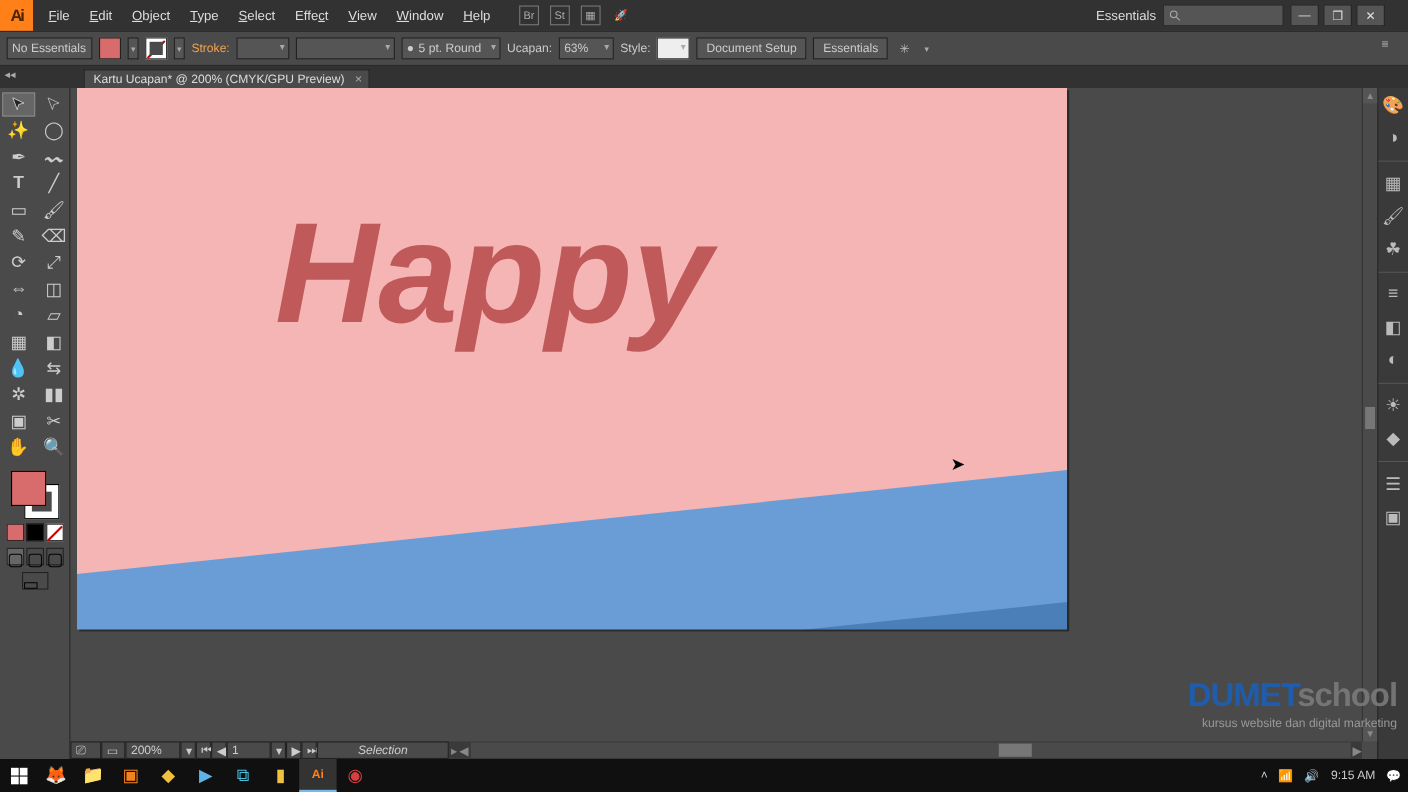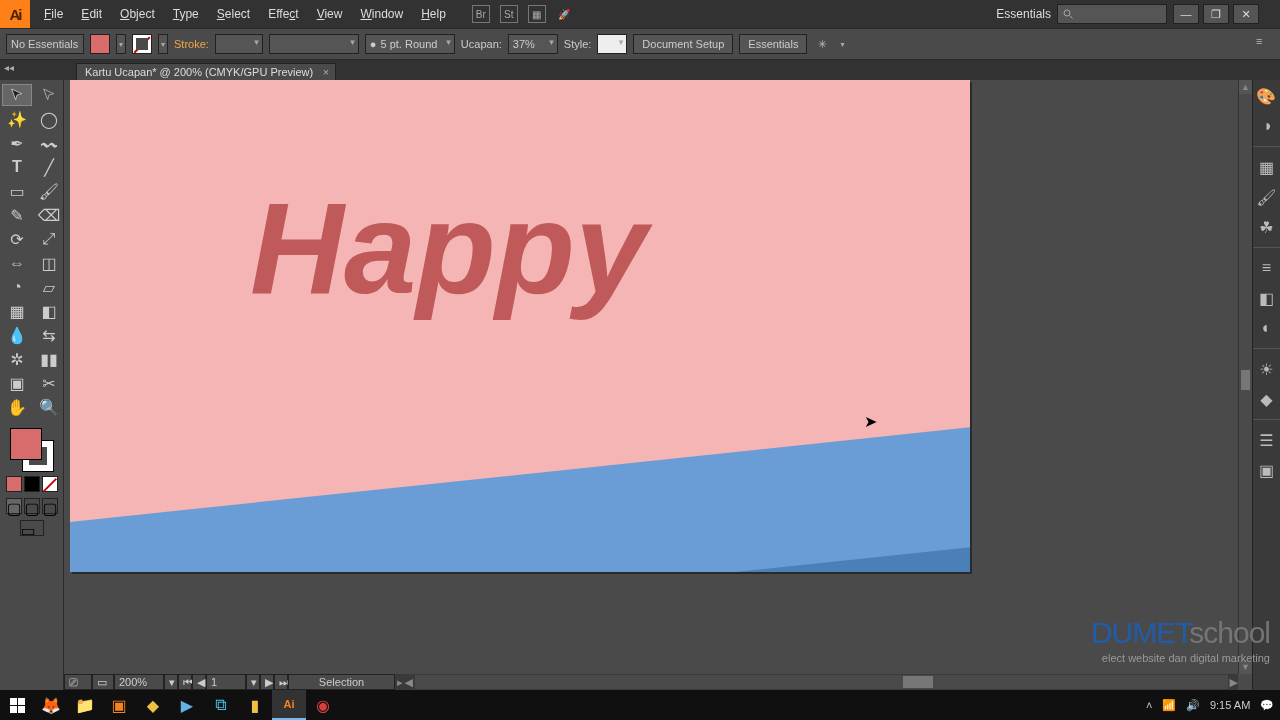--- a/index.html
+++ b/index.html
@@ -78,21 +78,21 @@
   .hb-text { position:absolute; left:180px; top:110px; font-family: "Brush Script MT","Segoe Script",cursive; color:#c05a5a; }
   .hb-text .l1 { font-size:130px; font-weight:bold; font-style:italic; line-height:.9;}
   .hb-text .l2 { font-size:150px; font-weight:bold; font-style:italic; line-height:.8; margin-left:-110px;}
   .wave1{position:absolute;left:0;right:-50px;bottom:-20px;height:120px;background:#6a9dd6;transform:skewY(-6deg);}
   .wave2{position:absolute;left:0;right:-50px;bottom:-40px;height:120px;background:#4a7fb8;transform:skewY(-4deg);}
 
   .cursor-fake{position:absolute; left:864px; top:332px; font-size:16px; color:#000;}
 
   
   .watermark { position:absolute; right:10px; bottom:40px; font-weight:800; font-size:30px; color:#1b5fb7; letter-spacing:-1px; opacity:.9;}
-  .watermark span{color:#7a7a7a;font-weight:400;}
+  .watermark span{color:#7a7a7a;font-weight:700;}
   .watermark-sub{ position:absolute; right:10px; bottom:26px; font-size:11px; color:#999;}
 
   
   .taskbar { position:absolute; left:0; right:0; bottom:0; height:30px; background:#101010; display:flex; align-items:center;}
   .taskbar .slot{width:34px;height:30px;display:flex;align-items:center;justify-content:center;}
   .taskbar .slot.active{background:#333; border-bottom:2px solid #76b9ed;}
   .taskbar .tray{margin-left:auto;display:flex;align-items:center;gap:10px;color:#ccc;font-size:11px;padding-right:6px;}
   .win-logo{display:grid;grid-template-columns:7px 7px;grid-template-rows:7px 7px;gap:1px;}
   .win-logo div{background:#fff;}
 </style>
@@ -138,21 +138,21 @@
   <div class="no-sel">No Essentials</div>
   <span class="swatch fill"></span>
     <span class="drop">▾</span>
   <span class="swatch stroke"></span>
     <span class="drop">▾</span>
   <span class="ctl-label">Stroke:</span>
   <div class="combo" style="width:48px"></div>
   <div class="combo" style="width:90px"></div>
   <div class="combo" style="width:90px">● <span style="margin-left:4px;">5 pt. Round</span></div>
   <span>Ucapan:</span>
-  <div class="combo" style="width:50px">37%</div>
+  <div class="combo" style="width:50px">63%</div>
   <span>Style:</span>
   <div class="combo" style="width:30px;background:#eee;"></div>
   <div class="btn">Document Setup</div>
   <div class="btn">Essentials</div>
   <div style="width:18px;height:18px;color:#bbb;display:flex;align-items:center;justify-content:center;">✳</div>
   <span class="drop" style="border:none;background:none;">▾</span>
   <div style="margin-left:auto;width:18px;height:18px;color:#bbb;">≡</div>
 </div>
 
 <div class="doc-tabs">
@@ -263,33 +263,33 @@
     <div class="seg" style="width:28px;">⎚</div>
     <div class="seg" style="width:22px;">▭</div>
     <div class="seg" style="width:50px;">200%</div>
     <div class="seg" style="width:14px;">▾</div>
     <div class="seg" style="width:14px;">⏮</div>
     <div class="seg" style="width:14px;">◀</div>
     <div class="seg" style="width:40px;">1</div>
     <div class="seg" style="width:14px;">▾</div>
     <div class="seg" style="width:14px;">▶</div>
     <div class="seg" style="width:14px;">⏭</div>
-    <div class="seg" style="width:107px;justify-content:center;">Selection</div>
+    <div class="seg" style="width:120px;justify-content:center;font-style:italic;">Selection</div>
     <span style="color:#888;margin:0 2px;">▸</span>
     <span style="color:#888;">◀</span>
     <div class="track">
         <div class="thumb"></div>
       </div>
     <span style="color:#888;">▶</span>
   </div>
 
   <div class="watermark">
     <span style="color:#1b5fb7;">DUMET</span><span>school</span>
   </div>
-  <div class="watermark-sub">elect website dan digital marketing</div>
+  <div class="watermark-sub">kursus website dan digital marketing</div>
 </div>
 
 <div class="taskbar">
   <div class="slot">
       <div class="win-logo">
         <div></div>
         <div></div>
         <div></div>
         <div></div>
       </div>

